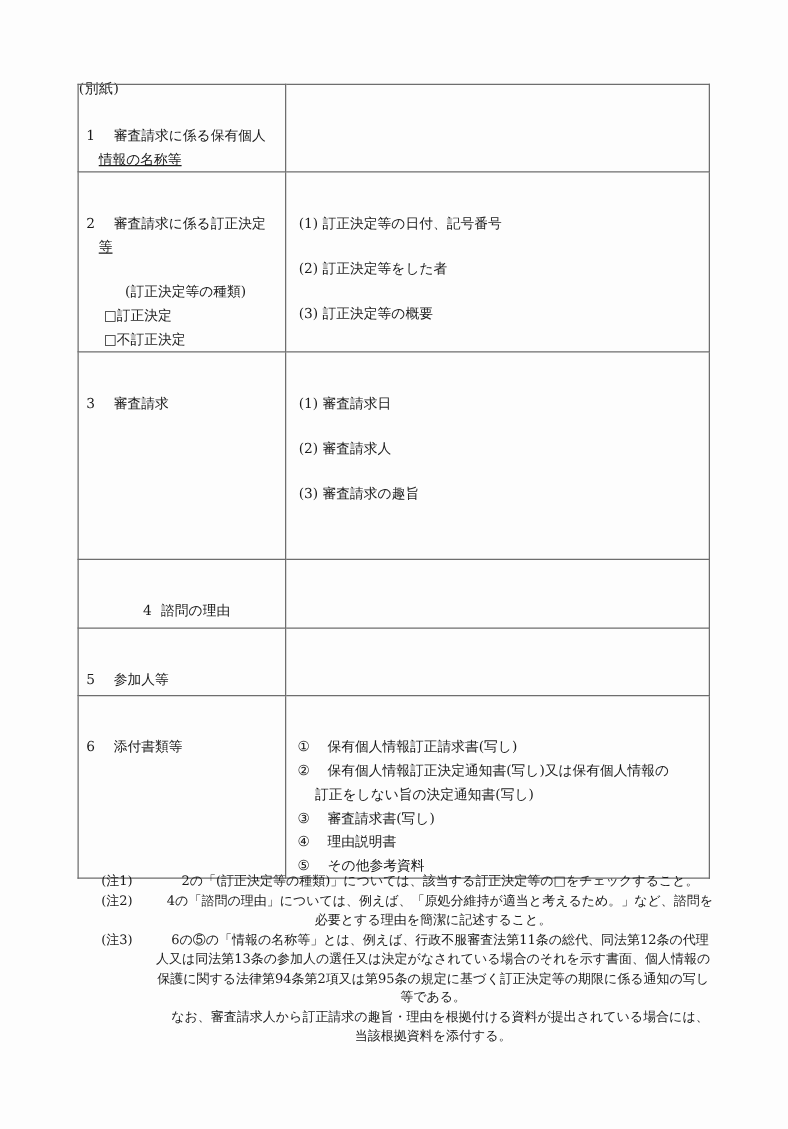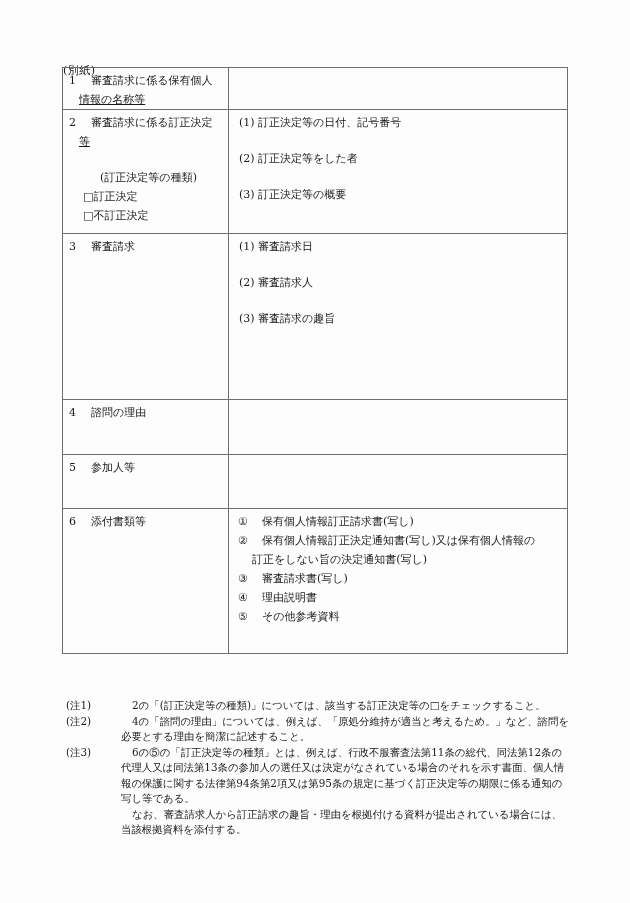--- a/index.html
+++ b/index.html
@@ -2,32 +2,32 @@
 <html><head>
 <meta charset="utf-8">
 <style>
   html, body { margin:0; padding:0; background:#fdfdfd; }
   body { width:630px; height:903px; position:relative; overflow:hidden;
          font-family:"DejaVu Serif","Liberation Serif",serif; color:#1a1a1a; font-size:11px; }
   .page-label { position:absolute; left:63px; top:63px; font-size:11px; letter-spacing:0.5px; }
   table.form { position:absolute; left:62px; top:67px; width:506px; border-collapse:collapse; table-layout:fixed; }
   table.form td { border:1px solid #6e6e6e; vertical-align:top; padding:0; font-size:11px; line-height:19px; }
   td.lh { width:165px; }
-  .cellin { padding:3px 6px 0 6px; }
+  .cellin { padding:3px 6px 0 6px;margin-top:28px; }
   .num { display:inline-block; width:22px; }
   .cont { padding-left:10px;text-decoration:underline; }
   .rline { padding-left:4px; }
   .rline.gap { margin-bottom:17px; }
   .sub { margin-top:17px; padding-left:6px;text-align:center; }
   .chk { padding-left:14px; }
   .item { padding-left:3px; }
   .item .mk { display:inline-block; width:24px; }
   .item .wrap { padding-left:14px; }
   .notes { position:absolute; left:66px; top:698px; width:506px; font-size:10.4px; line-height:15.5px; }
-  .note { display:flex; }
+  .note { display:flex;text-align:center; }
   .note .tag { width:55px; flex:none; }
   .note .body { flex:1; text-indent:11px; }
   .note .body p { margin:0; }
 </style>
 </head>
 <body>
 
 <div class="page-label">(別紙)</div>
 
 <table class="form">
@@ -70,21 +70,21 @@
     </td>
     <td>
       <div class="cellin">
         <div class="rline gap">(1) 審査請求日</div>
         <div class="rline gap">(2) 審査請求人</div>
         <div class="rline">(3) 審査請求の趣旨</div>
       </div>
     </td>
   </tr>
 
-  <tr style="height:55px;">
+  <tr style="height:55px;text-align:center;">
     <td class="lh">
       <div class="cellin">
         <div><span class="num">4</span><span>諮問の理由</span></div>
       </div>
     </td>
     <td></td>
   </tr>
 
   <tr style="height:54px;">
     <td class="lh">
@@ -127,17 +127,17 @@
   </div>
   <div class="note">
     <span class="tag">(注2)</span>
     <div class="body">
         <p>4の「諮問の理由」については、例えば、「原処分維持が適当と考えるため。」など、諮問を必要とする理由を簡潔に記述すること。</p>
       </div>
   </div>
   <div class="note">
     <span class="tag">(注3)</span>
     <div class="body">
-      <p>6の⑤の「訂正決定等の種類」とは、例えば、行政不服審査法第11条の総代、同法第12条の代理人又は同法第13条の参加人の選任又は決定がなされている場合のそれを示す書面、個人情報の保護に関する法律第94条第2項又は第95条の規定に基づく訂正決定等の期限に係る通知の写し等である。</p>
+      <p>6の⑤の「情報の名称等」とは、例えば、行政不服審査法第11条の総代、同法第12条の代理人又は同法第13条の参加人の選任又は決定がなされている場合のそれを示す書面、個人情報の保護に関する法律第94条第2項又は第95条の規定に基づく訂正決定等の期限に係る通知の写し等である。</p>
       <p>なお、審査請求人から訂正請求の趣旨・理由を根拠付ける資料が提出されている場合には、当該根拠資料を添付する。</p>
     </div>
   </div>
 </div>
 
 </body></html>

